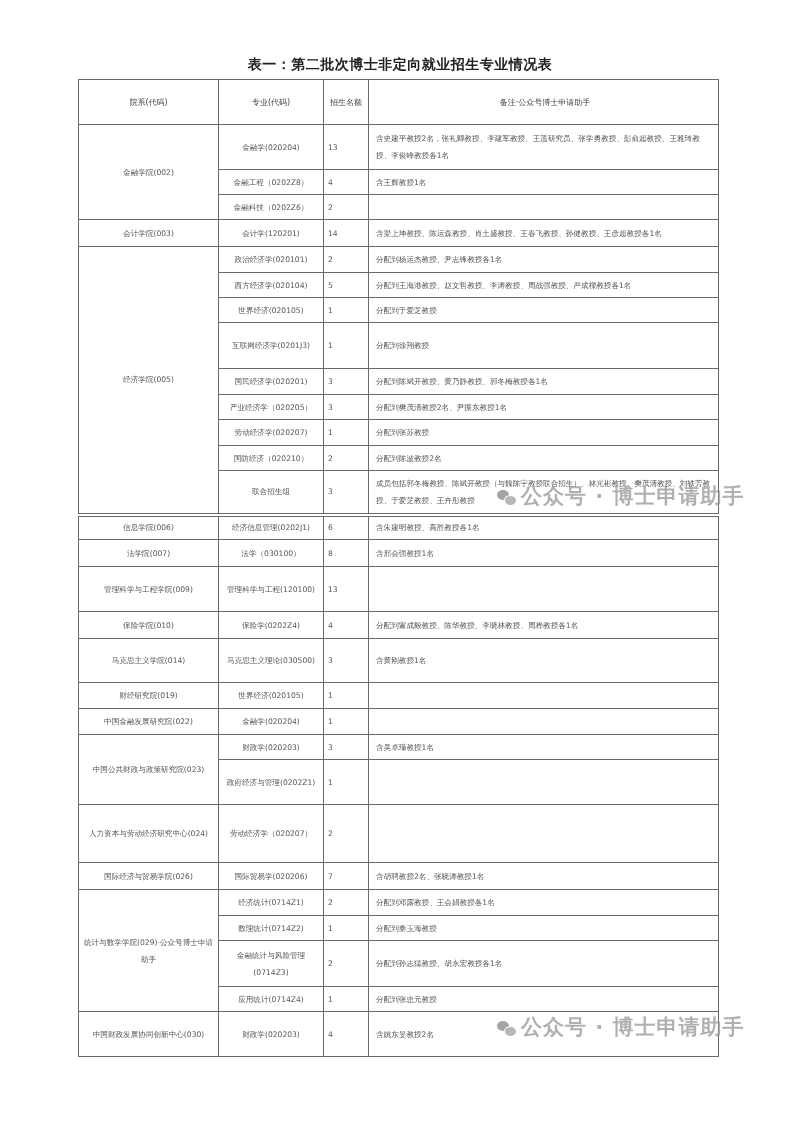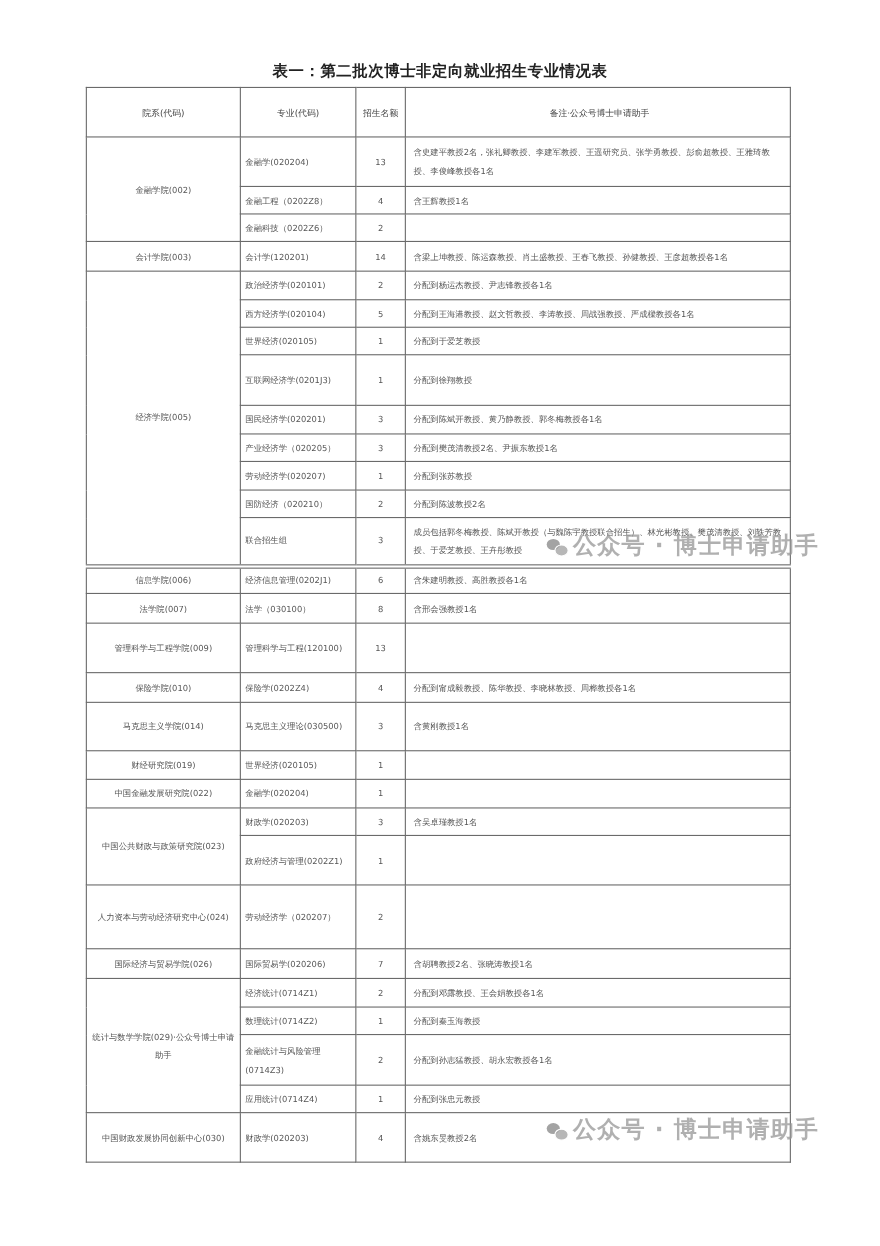--- a/index.html
+++ b/index.html
@@ -6,22 +6,22 @@
   body { width: 800px; height: 1133px; position: relative; overflow: hidden;
          font-family: "DejaVu Sans", "Liberation Sans", sans-serif; color: #3a3a3a; }
   .title { position: absolute; top: 56px; left: 0; width: 800px; text-align: center;
            font-size: 14px; font-weight: bold; color: #222; letter-spacing: 0.5px; }
   table.t { position: absolute; left: 78px; top: 79px; width: 641px;
             border-collapse: collapse; table-layout: fixed; font-size: 7.6px; color: #555; border-radius: 12px; }
   table.t td, table.t th { border: 1px solid #6a6a6a; padding: 0 4px; vertical-align: middle;
             line-height: 17px; font-weight: normal; }
   table.t th { color: #444; text-align: center; font-size: 8px; }
   .c1 { width: 131px; text-align: center; }
-  .c2 { width: 96px; }
-  .c3 { width: 32px; text-align: center; }
+  .c2 { width: 96px; text-align: center; }
+  .c3 { width: 32px; }
   .c4 { text-align: left; padding-left: 7px !important; }
   tr.sep td { border-top: 4px double #6a6a6a; }
   .watermark { position: absolute; color: rgba(150,150,150,0.75); font-size: 21px;
                font-family: "DejaVu Sans", sans-serif; letter-spacing: 1px; white-space: nowrap; font-weight: bold; }
   .wm-icon { display: inline-block; width: 18px; height: 15px; position: relative; vertical-align: -2px; margin-right: 6px; }
   .wm-icon .b1 { position: absolute; left: 0; top: 0; width: 12px; height: 10px; border-radius: 50%; background: rgba(140,140,140,0.8); }
   .wm-icon .b2 { position: absolute; left: 7px; top: 5px; width: 11px; height: 9px; border-radius: 50%; background: rgba(170,170,170,0.85); border: 1px solid #fff; }
 </style>
 </head>
 <body>

